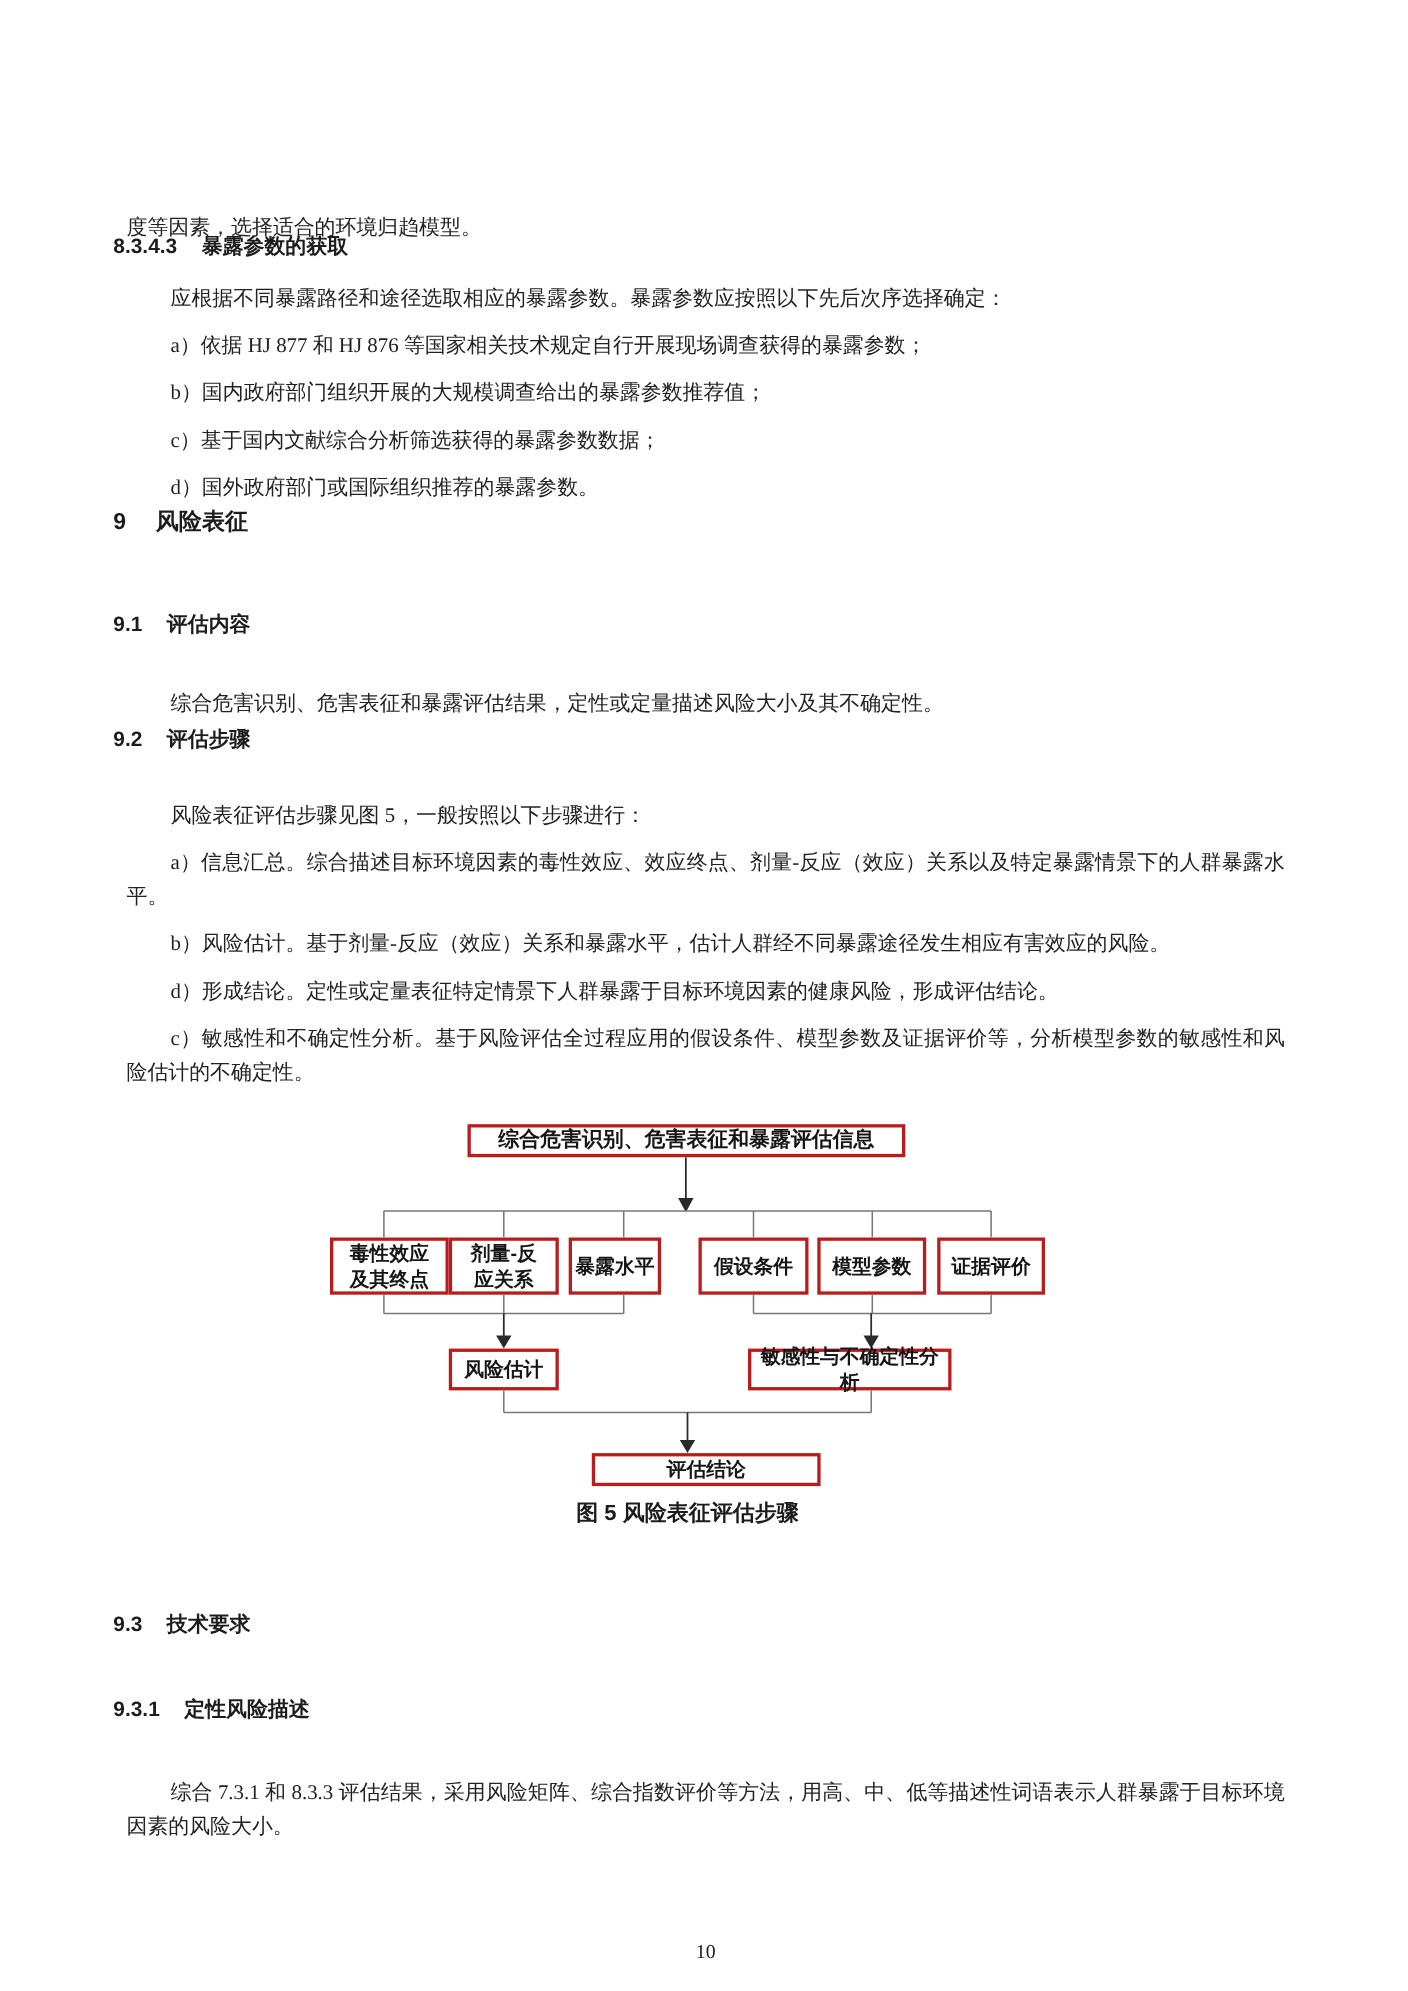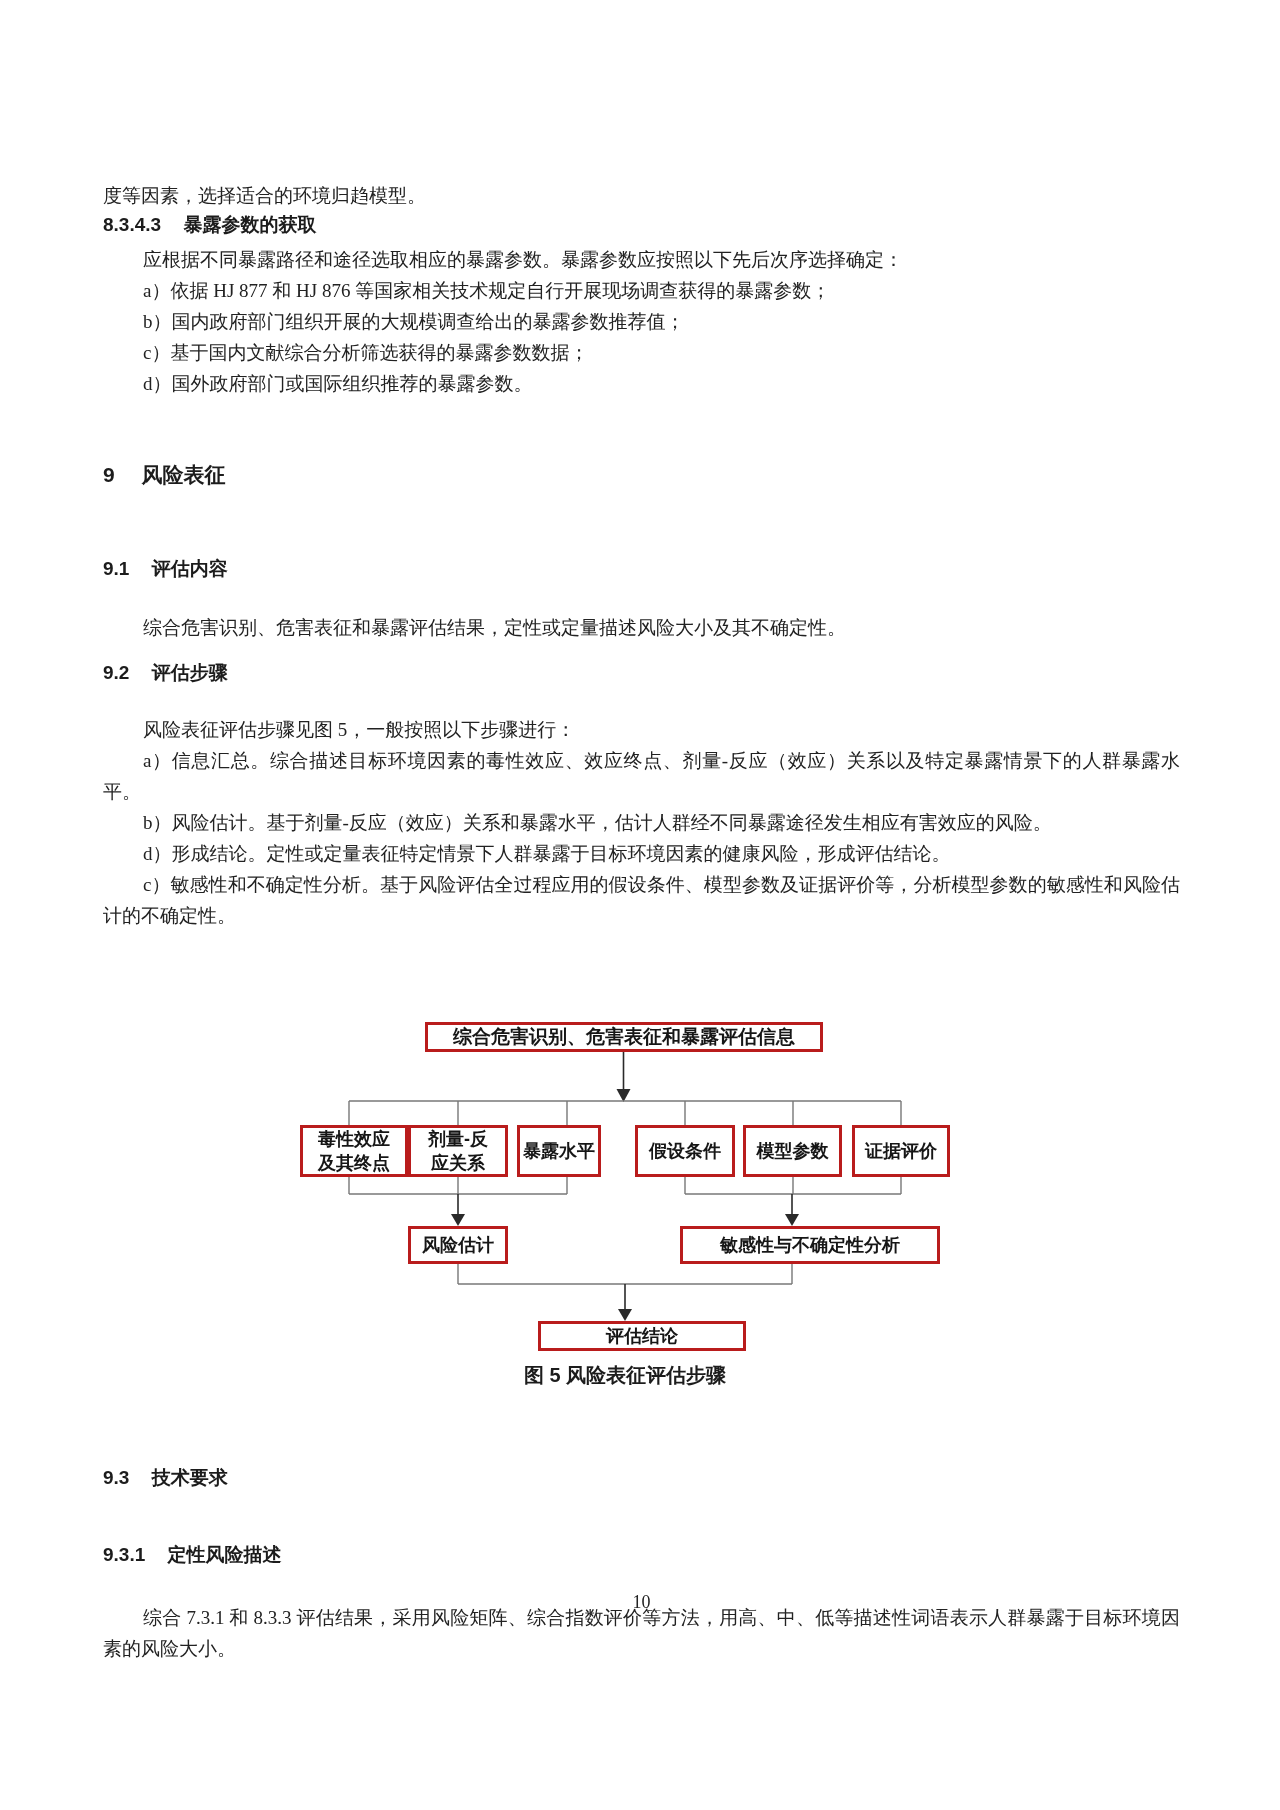--- a/index.html
+++ b/index.html
@@ -12,21 +12,21 @@
     font-family:"Liberation Serif","DejaVu Serif",serif;
     font-size:19px;
     overflow:hidden;
   }
   .abs{position:absolute;}
   .body-text{
     left:103px;width:1077px;
     line-height:31px;
     text-align:justify;
   }
-  .body-text p{margin:0;padding:0;}
+  .body-text p{margin:12px;padding:0;}
   .indent{text-indent:40px;}
   .heading{
     left:103px;width:1077px;
     font-family:"Liberation Sans","DejaVu Sans",sans-serif;
     font-weight:700;
     font-size:19px;
     color:#1c1c1c;
     line-height:26px;
   }
   .heading .h-num{display:inline-block;}
@@ -54,21 +54,21 @@
     white-space:pre-line;
   }
   .fc-top{left:425px;top:12px;width:398px;height:30px;font-size:19px;}
   .fc-r1{left:300px;top:115px;width:108px;height:52px;}
   .fc-r2{left:408px;top:115px;width:100px;height:52px;}
   .fc-r3{left:517px;top:115px;width:84px;height:52px;}
   .fc-r4{left:635px;top:115px;width:100px;height:52px;}
   .fc-r5{left:743px;top:115px;width:99px;height:52px;}
   .fc-r6{left:852px;top:115px;width:98px;height:52px;}
   .fc-risk{left:408px;top:216px;width:100px;height:38px;}
-  .fc-sens{left:680px;top:216px;width:260px;height:38px;}
+  .fc-sens{left:680px;top:216px;width:185px;height:38px;}
   .fc-conc{left:538px;top:311px;width:208px;height:30px;border-width:3.5px;}
   .fc-caption{
     position:absolute;left:375px;top:352px;width:500px;
     text-align:center;
     font-family:"Liberation Sans","DejaVu Sans",sans-serif;
     font-weight:700;font-size:20px;color:#1c1c1c;
   }
   .page-number{
     left:103px;width:1077px;
     text-align:center;
@@ -177,15 +177,15 @@
   </div>
 
   <div class="abs heading" style="top:1542px;">
     <span class="h-num">9.3.1</span>
     <span class="h-title">定性风险描述</span>
   </div>
   <div class="abs body-text" style="top:1602px;">
     <p class="indent">综合 7.3.1 和 8.3.3 评估结果，采用风险矩阵、综合指数评价等方法，用高、中、低等描述性词语表示人群暴露于目标环境因素的风险大小。</p>
   </div>
 
-  <div class="abs page-number" style="top:1592px;">10</div>
+  <div class="abs page-number" style="top:1764px;">10</div>
 
 </div>
 
 </body></html>

